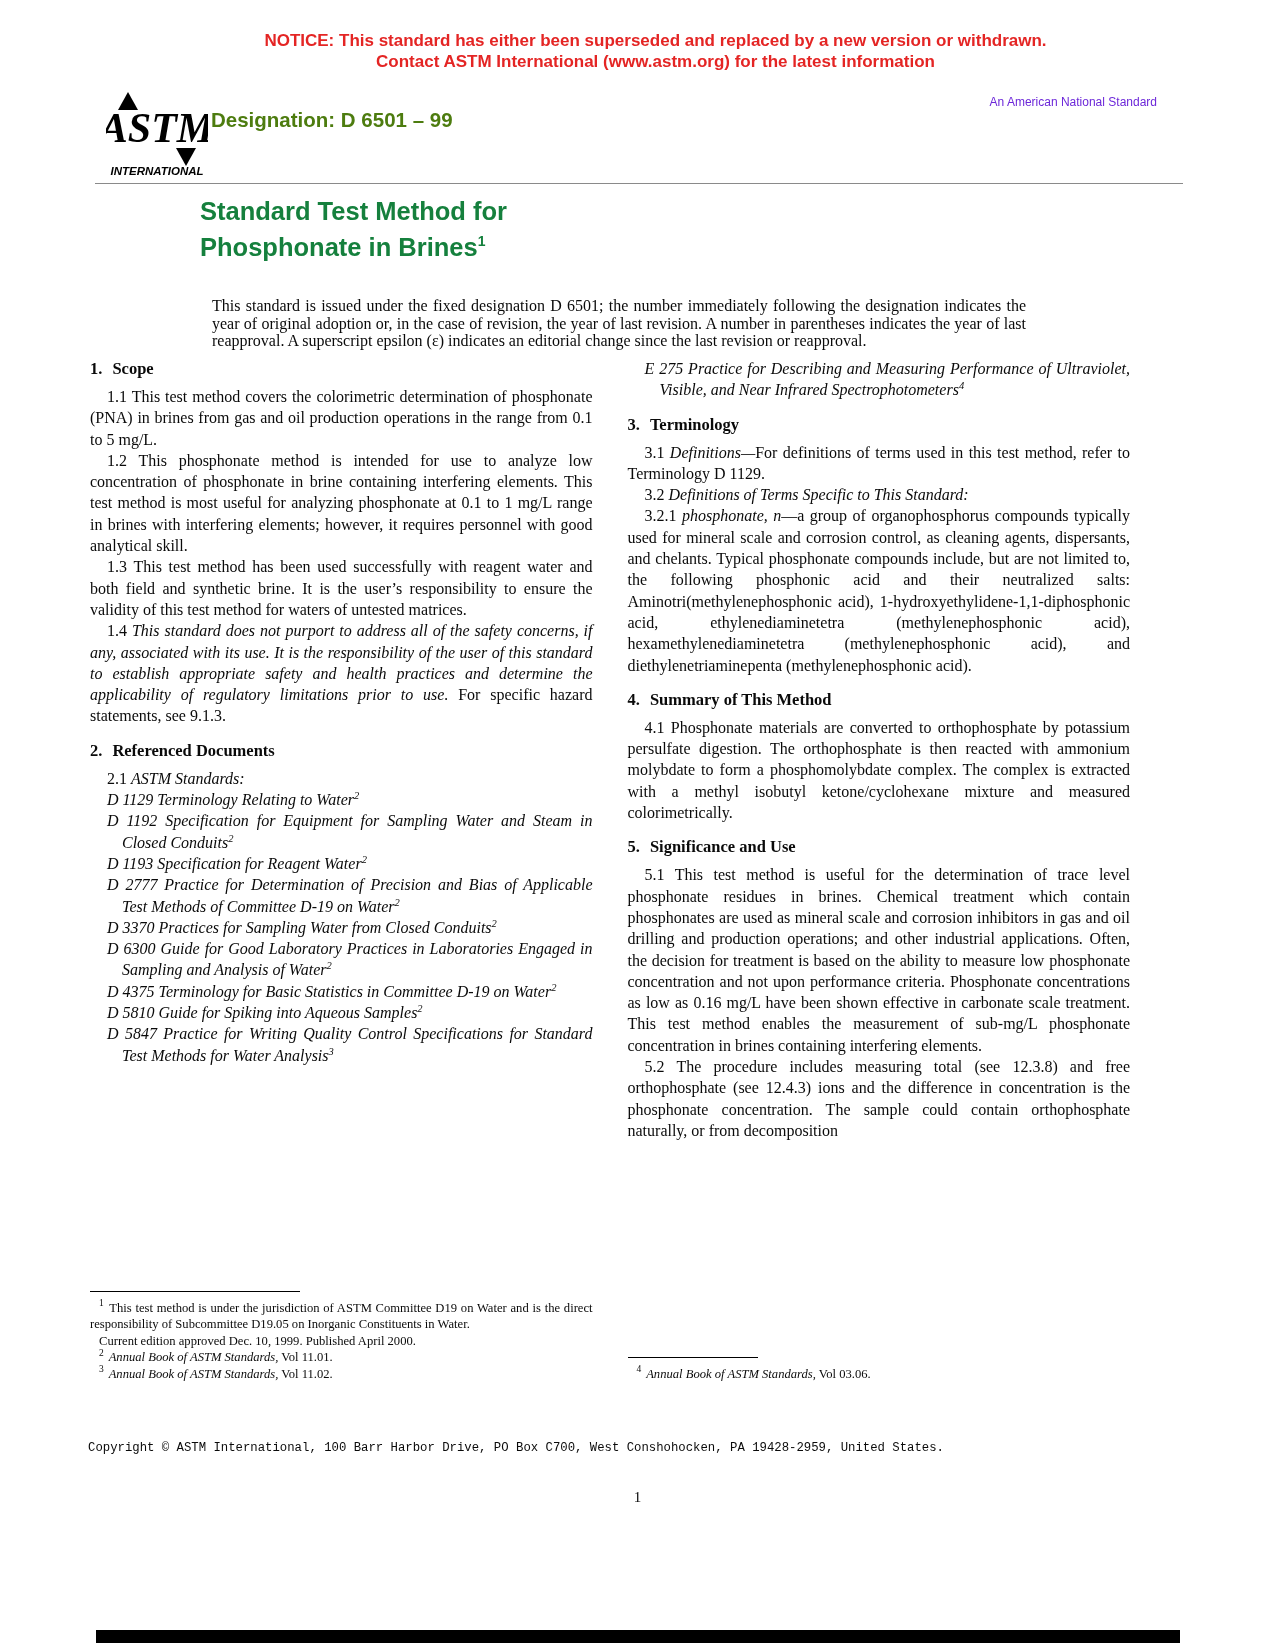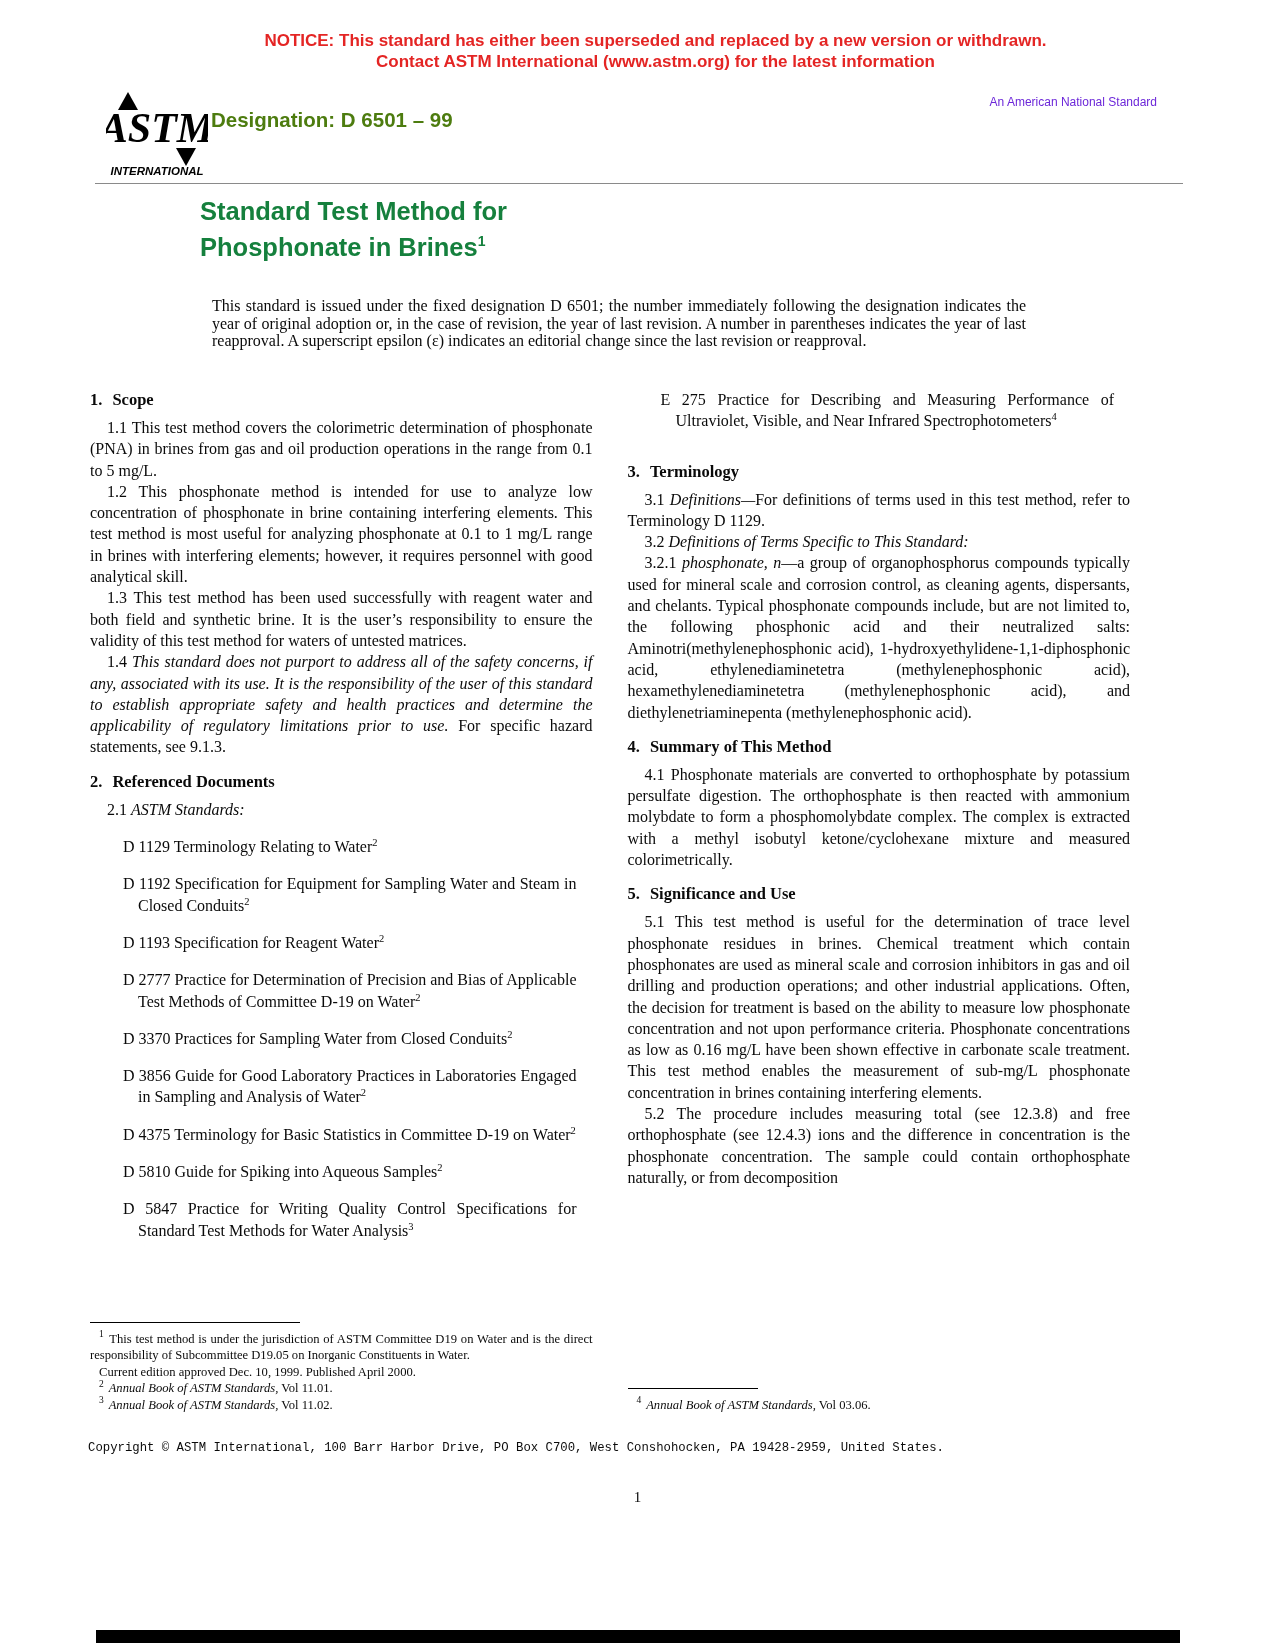--- a/index.html
+++ b/index.html
@@ -29,30 +29,30 @@
     position: absolute; top: 196px; left: 200px; width: 880px;
     font-family: "Liberation Sans", sans-serif; font-weight: bold;
     font-size: 25.5px; line-height: 30px; color: #15803d; margin: 0;
   }
   .title-block sup { font-size: 14px; }
   .issued-note {
     position: absolute; top: 285px; left: 200px; width: 814px; margin: 12px;
     font-size: 16px; line-height: 17.5px; text-align: justify;
   }
   .columns {
-    position: absolute; top: 389px; left: 90px; width: 1040px; height: 1024px;
+    position: absolute; top: 358px; left: 90px; width: 1040px; height: 1024px;
     display: flex; gap: 35px;
   }
   .col { flex: 1 1 0; display: flex; flex-direction: column; font-size: 16px; line-height: 21.3px; }
   .col > :first-child { margin-top: 0; }
   .sec-h { margin: 13px 0 7px; font-size: 16.5px; font-weight: bold; line-height: 21px; }
   .sec-num { margin-right: 10px; }
   .body-p { margin: 0; text-indent: 17px; text-align: justify; }
   .it { font-style: italic; }
-  .ref-item { margin: 16px; padding-left: 32px; text-indent: -15px; text-align: justify; }
+  .ref-item { margin: 0; padding-left: 32px; text-indent: -15px; text-align: justify; font-style: italic; }
   sup.ref { font-size: 10.5px; line-height: 0; }
   .footnotes { margin-top: auto; font-size: 12.6px; line-height: 16.5px; }
   .fn-rule { width: 210px; border-top: 1.3px solid #000; margin: 0 0 8px; }
   .fn-rule.short { width: 130px; }
   .fn { margin: 0; text-indent: 9px; text-align: justify; }
   .fn sup { font-size: 9.5px; line-height: 0; margin-right: 2px; }
   .copyright { position: absolute; top: 1441px; left: 88px; margin: 0; font-size: 12.3px; font-family: Liberation Mono, monospace; }
   .page-number { position: absolute; top: 1489px; left: 0; width: 100%; text-align: center; font-size: 15px; }
   .scan-bar { position: absolute; top: 1630px; left: 96px; width: 1084px; height: 13px; background: #000; }
 </style>
@@ -95,21 +95,21 @@
 
       <h3 class="sec-h"><span class="sec-num">2.</span><span>Referenced Documents</span></h3>
       <p class="body-p"><span>2.1 </span><span class="it">ASTM Standards:</span></p>
 
       <div class="ref-list">
         <p class="ref-item"><span>D 1129 Terminology Relating to Water</span><sup class="ref">2</sup></p>
         <p class="ref-item"><span>D 1192 Specification for Equipment for Sampling Water and Steam in Closed Conduits</span><sup class="ref">2</sup></p>
         <p class="ref-item"><span>D 1193 Specification for Reagent Water</span><sup class="ref">2</sup></p>
         <p class="ref-item"><span>D 2777 Practice for Determination of Precision and Bias of Applicable Test Methods of Committee D-19 on Water</span><sup class="ref">2</sup></p>
         <p class="ref-item"><span>D 3370 Practices for Sampling Water from Closed Conduits</span><sup class="ref">2</sup></p>
-        <p class="ref-item"><span>D 3856 Guide for Good Laboratory Practices in Laboratories Engaged in Sampling and Analysis of Water</span><sup class="ref">2</sup></p>
+        <p class="ref-item"><span>D 6300 Guide for Good Laboratory Practices in Laboratories Engaged in Sampling and Analysis of Water</span><sup class="ref">2</sup></p>
         <p class="ref-item"><span>D 4375 Terminology for Basic Statistics in Committee D-19 on Water</span><sup class="ref">2</sup></p>
         <p class="ref-item"><span>D 5810 Guide for Spiking into Aqueous Samples</span><sup class="ref">2</sup></p>
         <p class="ref-item"><span>D 5847 Practice for Writing Quality Control Specifications for Standard Test Methods for Water Analysis</span><sup class="ref">3</sup></p>
       </div>
 
       <div class="footnotes">
         <div class="fn-rule"></div>
         <p class="fn"><sup>1</sup><span> This test method is under the jurisdiction of ASTM Committee D19 on Water and is the direct responsibility of Subcommittee D19.05 on Inorganic Constituents in Water.</span></p>
         <p class="fn">Current edition approved Dec. 10, 1999. Published April 2000.</p>
         <p class="fn"><sup>2</sup><span class="it"> Annual Book of ASTM Standards,</span><span> Vol 11.01.</span></p>

